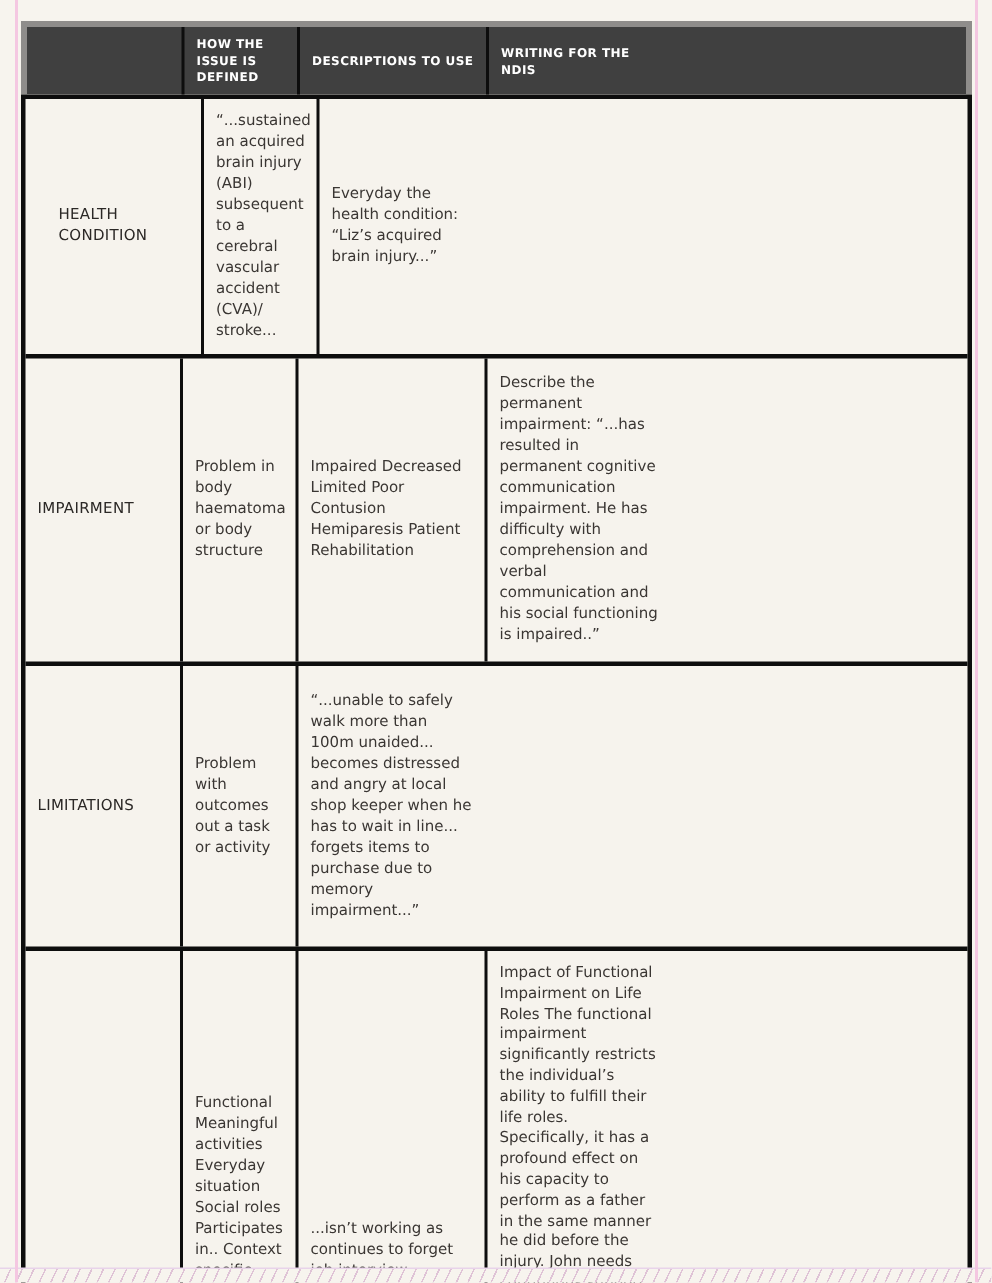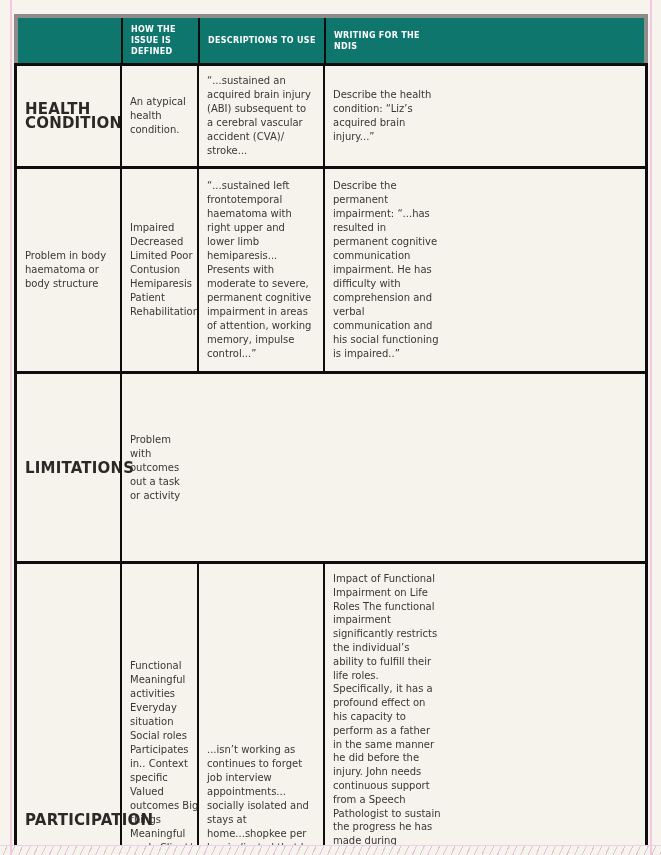--- a/index.html
+++ b/index.html
@@ -42,21 +42,21 @@
 
   .tbl {
     position: absolute;
     left: 14px;
     top: 14px;
     width: 634px;
   }
   .thead {
     display: grid;
     grid-template-columns: 103px 77px 126px 126px 1fr;
-    background: #0f766e;
+    background: #404040;
     border: 4px solid #8f8d8b;
     border-bottom: none;
     box-sizing: border-box;
   }
   .hcell {
     padding: 6px 8px;
     color: #ffffff;
     font-size: 8px;
     font-weight: bold;
     line-height: 11px;
@@ -82,26 +82,26 @@
     padding: 8px;
     font-size: 10px;
     line-height: 14px;
     display: flex;
     align-items: center;
     box-sizing: border-box;
     color: #3a3633;
   }
   .cell + .cell { border-left: 2px solid #0d0d0d; }
   .cell-label {
-    font-weight: bold;
-    font-size: 15px;
+    font-weight: normal;
+    font-size: 10px;
     letter-spacing: 0.2px;
     color: #2b2826;
   }
-  .r1 .cell { min-height: 100px; }
+  .r1 .cell { min-height: 100px; margin-left: 14px; }
   .r2 .cell { min-height: 202px; }
   .r3 .cell { min-height: 187px; }
   .r4 .cell { min-height: 288px; }
   .r4 .cell-ndis { line-height: 13.8px; }
 </style>
 </head>
 <body>
 
 <div class="edge-line edge-left"></div>
 <div class="edge-line edge-right"></div>
@@ -113,35 +113,35 @@
     <div class="hcell"></div>
     <div class="hcell">HOW THE ISSUE IS DEFINED</div>
     <div class="hcell">DESCRIPTIONS TO USE</div>
     <div class="hcell">WRITING FOR THE NDIS</div>
   </div>
 
   <div class="tbody">
 
     <div class="trow r1">
       <div class="cell cell-label">HEALTH CONDITION</div>
-      <div class="cell">An atypical health condition.</div>
       <div class="cell">“...sustained an acquired brain injury (ABI) subsequent to a cerebral vascular accident (CVA)/ stroke...</div>
-      <div class="cell cell-ndis">Describe the health condition: “Liz’s acquired brain injury...”</div>
+      <div class="cell cell-ndis">Everyday the health condition: “Liz’s acquired brain injury...”</div>
     </div>
 
     <div class="trow r2">
+      <div class="cell cell-label">IMPAIRMENT</div>
       <div class="cell">Problem in body haematoma or body structure</div>
       <div class="cell">Impaired Decreased Limited Poor Contusion Hemiparesis Patient Rehabilitation</div>
-      <div class="cell">“...sustained left frontotemporal haematoma with right upper and lower limb hemiparesis... Presents with moderate to severe, permanent cognitive impairment in areas of attention, working memory, impulse control...”</div>
       <div class="cell cell-ndis">Describe the permanent impairment: “...has resulted in permanent cognitive communication impairment. He has difficulty with comprehension and verbal communication and his social functioning is impaired..”</div>
     </div>
 
     <div class="trow r3">
       <div class="cell cell-label">LIMITATIONS</div>
       <div class="cell">Problem with outcomes out a task or activity</div>
+      <div class="cell">“...unable to safely walk more than 100m unaided... becomes distressed and angry at local shop keeper when he has to wait in line... forgets items to purchase due to memory impairment...”</div>
     </div>
 
     <div class="trow r4">
       <div class="cell cell-label">PARTICIPATION</div>
       <div class="cell">Functional Meaningful activities Everyday situation Social roles Participates in.. Context specific Valued outcomes Big things Meaningful goals Client/ Person/ Participant Enabling; Maintaining; Preventing Deterioration; Small, slow incremental gains</div>
       <div class="cell">...isn’t working as continues to forget job interview appointments... socially isolated and stays at home...shopkee per has indicated that he will be banned from shop if outburst happens again”</div>
       <div class="cell cell-ndis">Impact of Functional Impairment on Life Roles The functional impairment significantly restricts the individual’s ability to fulfill their life roles. Specifically, it has a profound effect on his capacity to perform as a father in the same manner he did before the injury. John needs continuous support from a Speech Pathologist to sustain the progress he has made during rehabilitation in this aspect of his life. This ongoing assistance is crucial for him to reach his goal of being a good dad to his children. The Speech Pathologist can monitor and adjust his strategies to help him maintain his current level of functioning. At present, he is capable of...</div>
     </div>
 
   </div>

